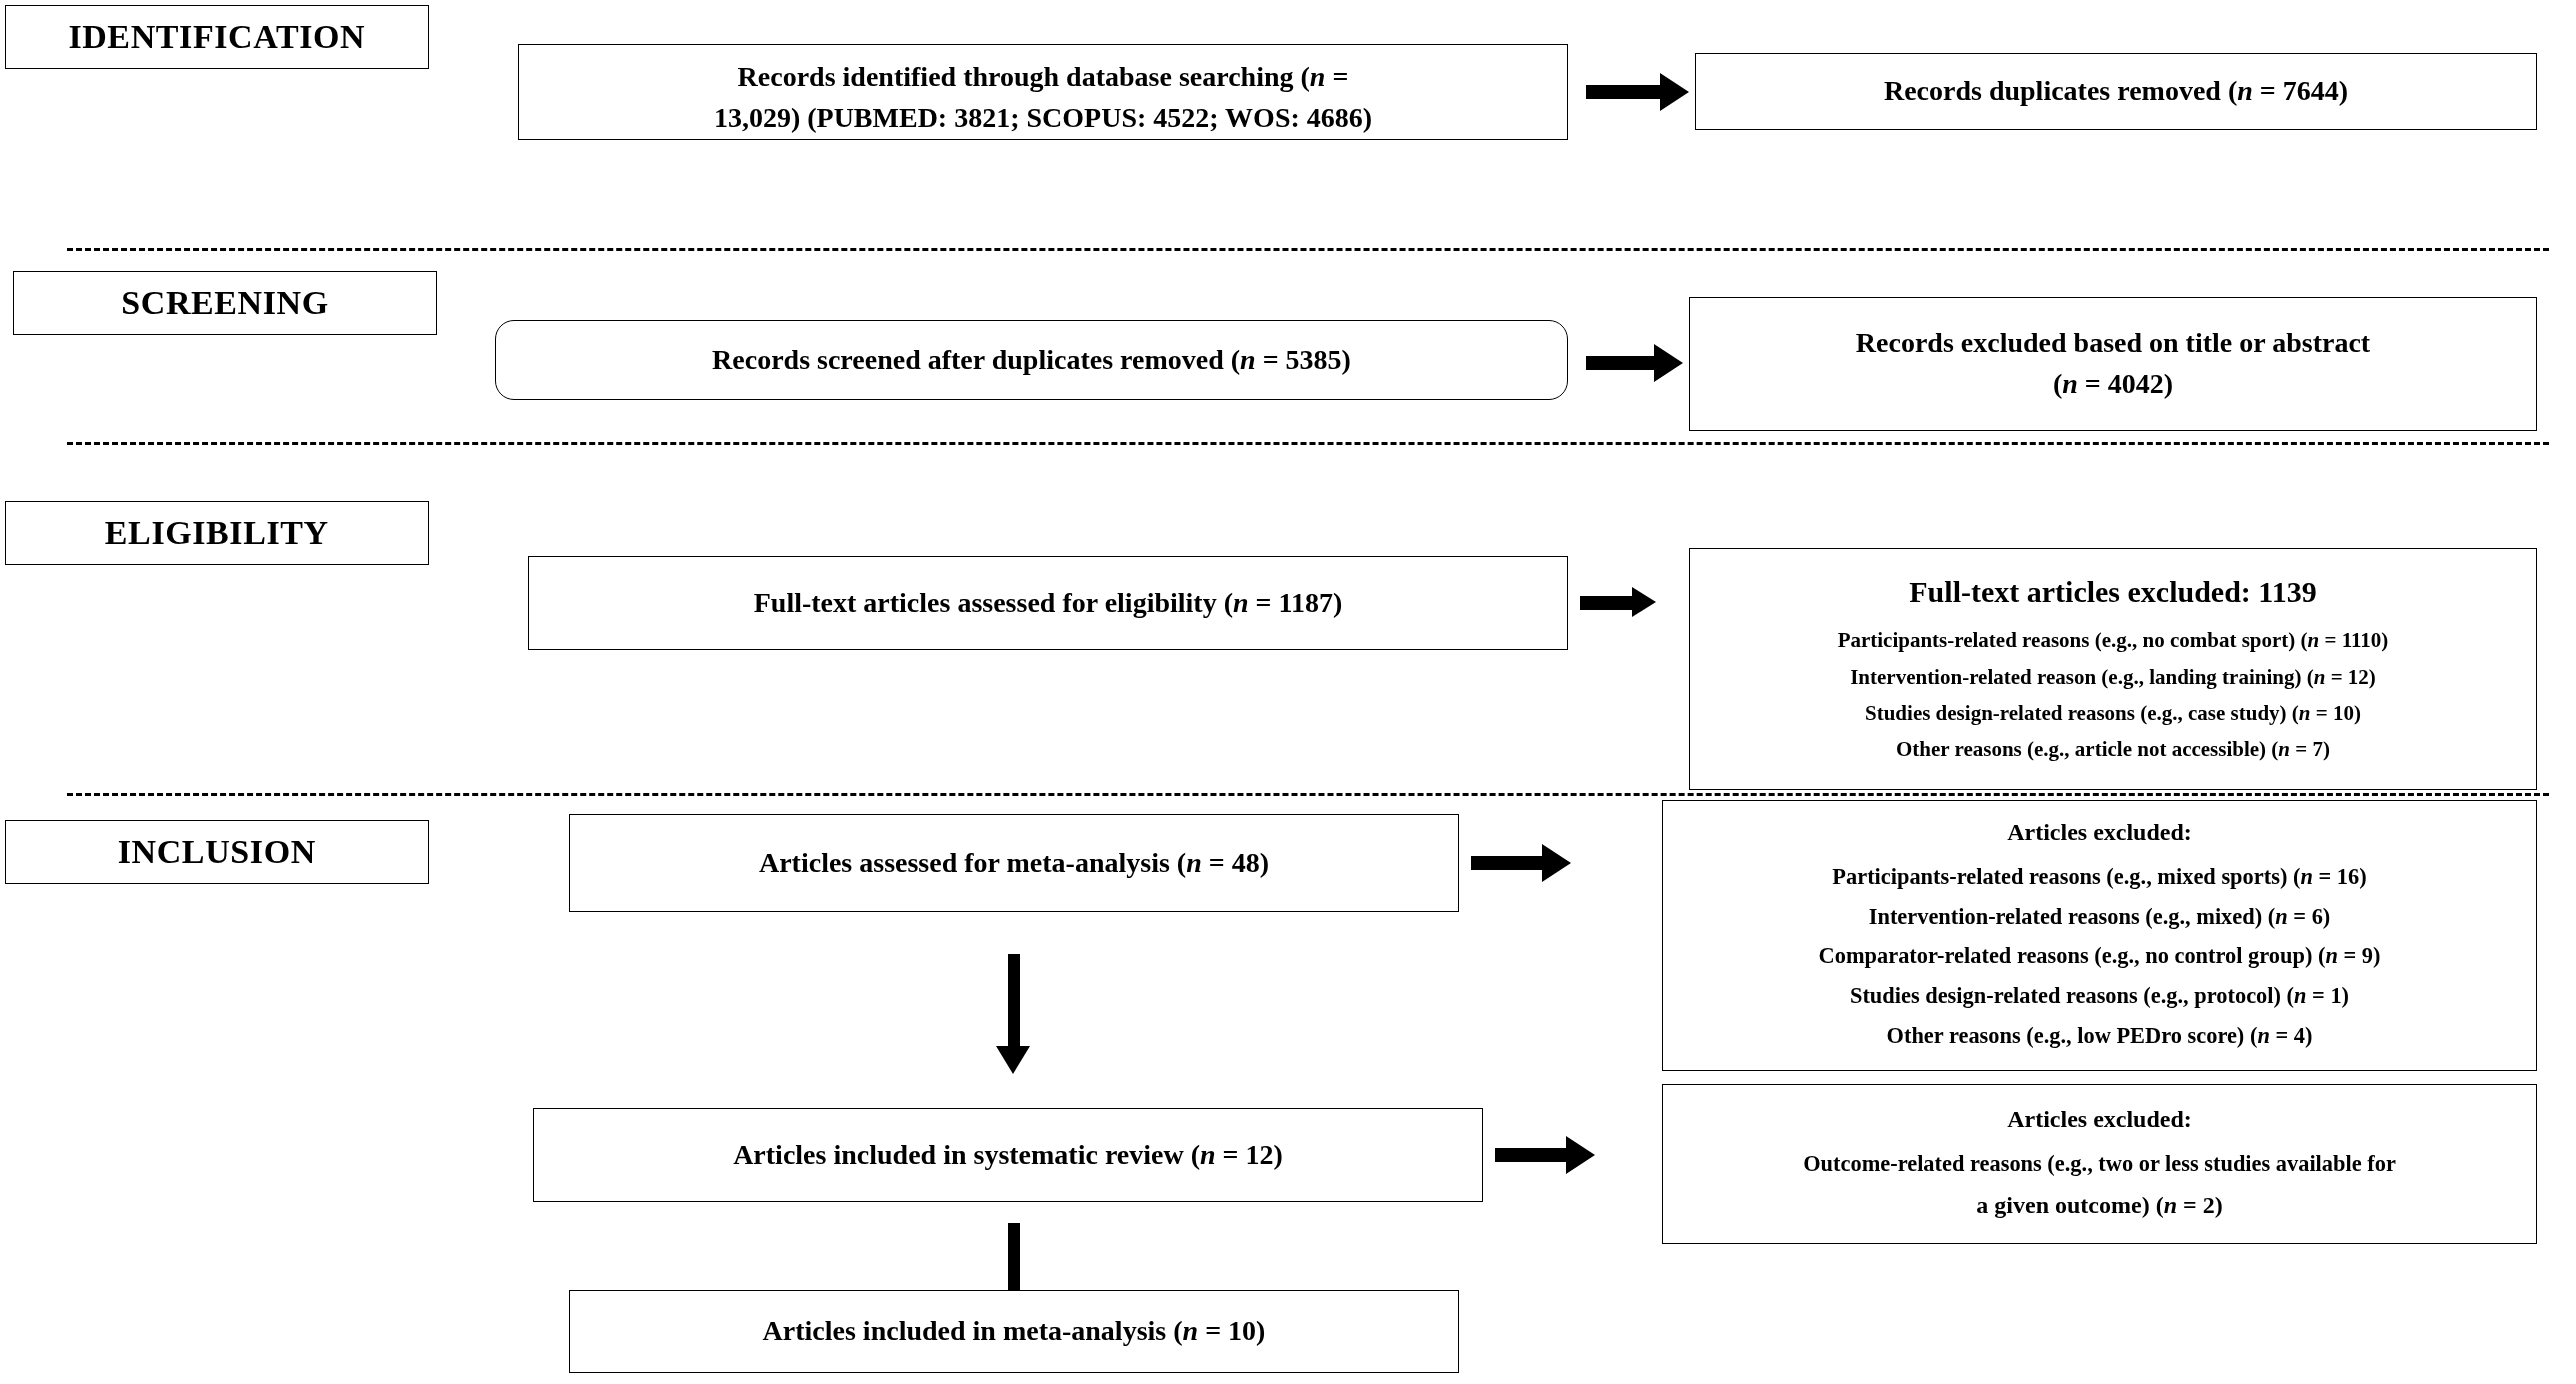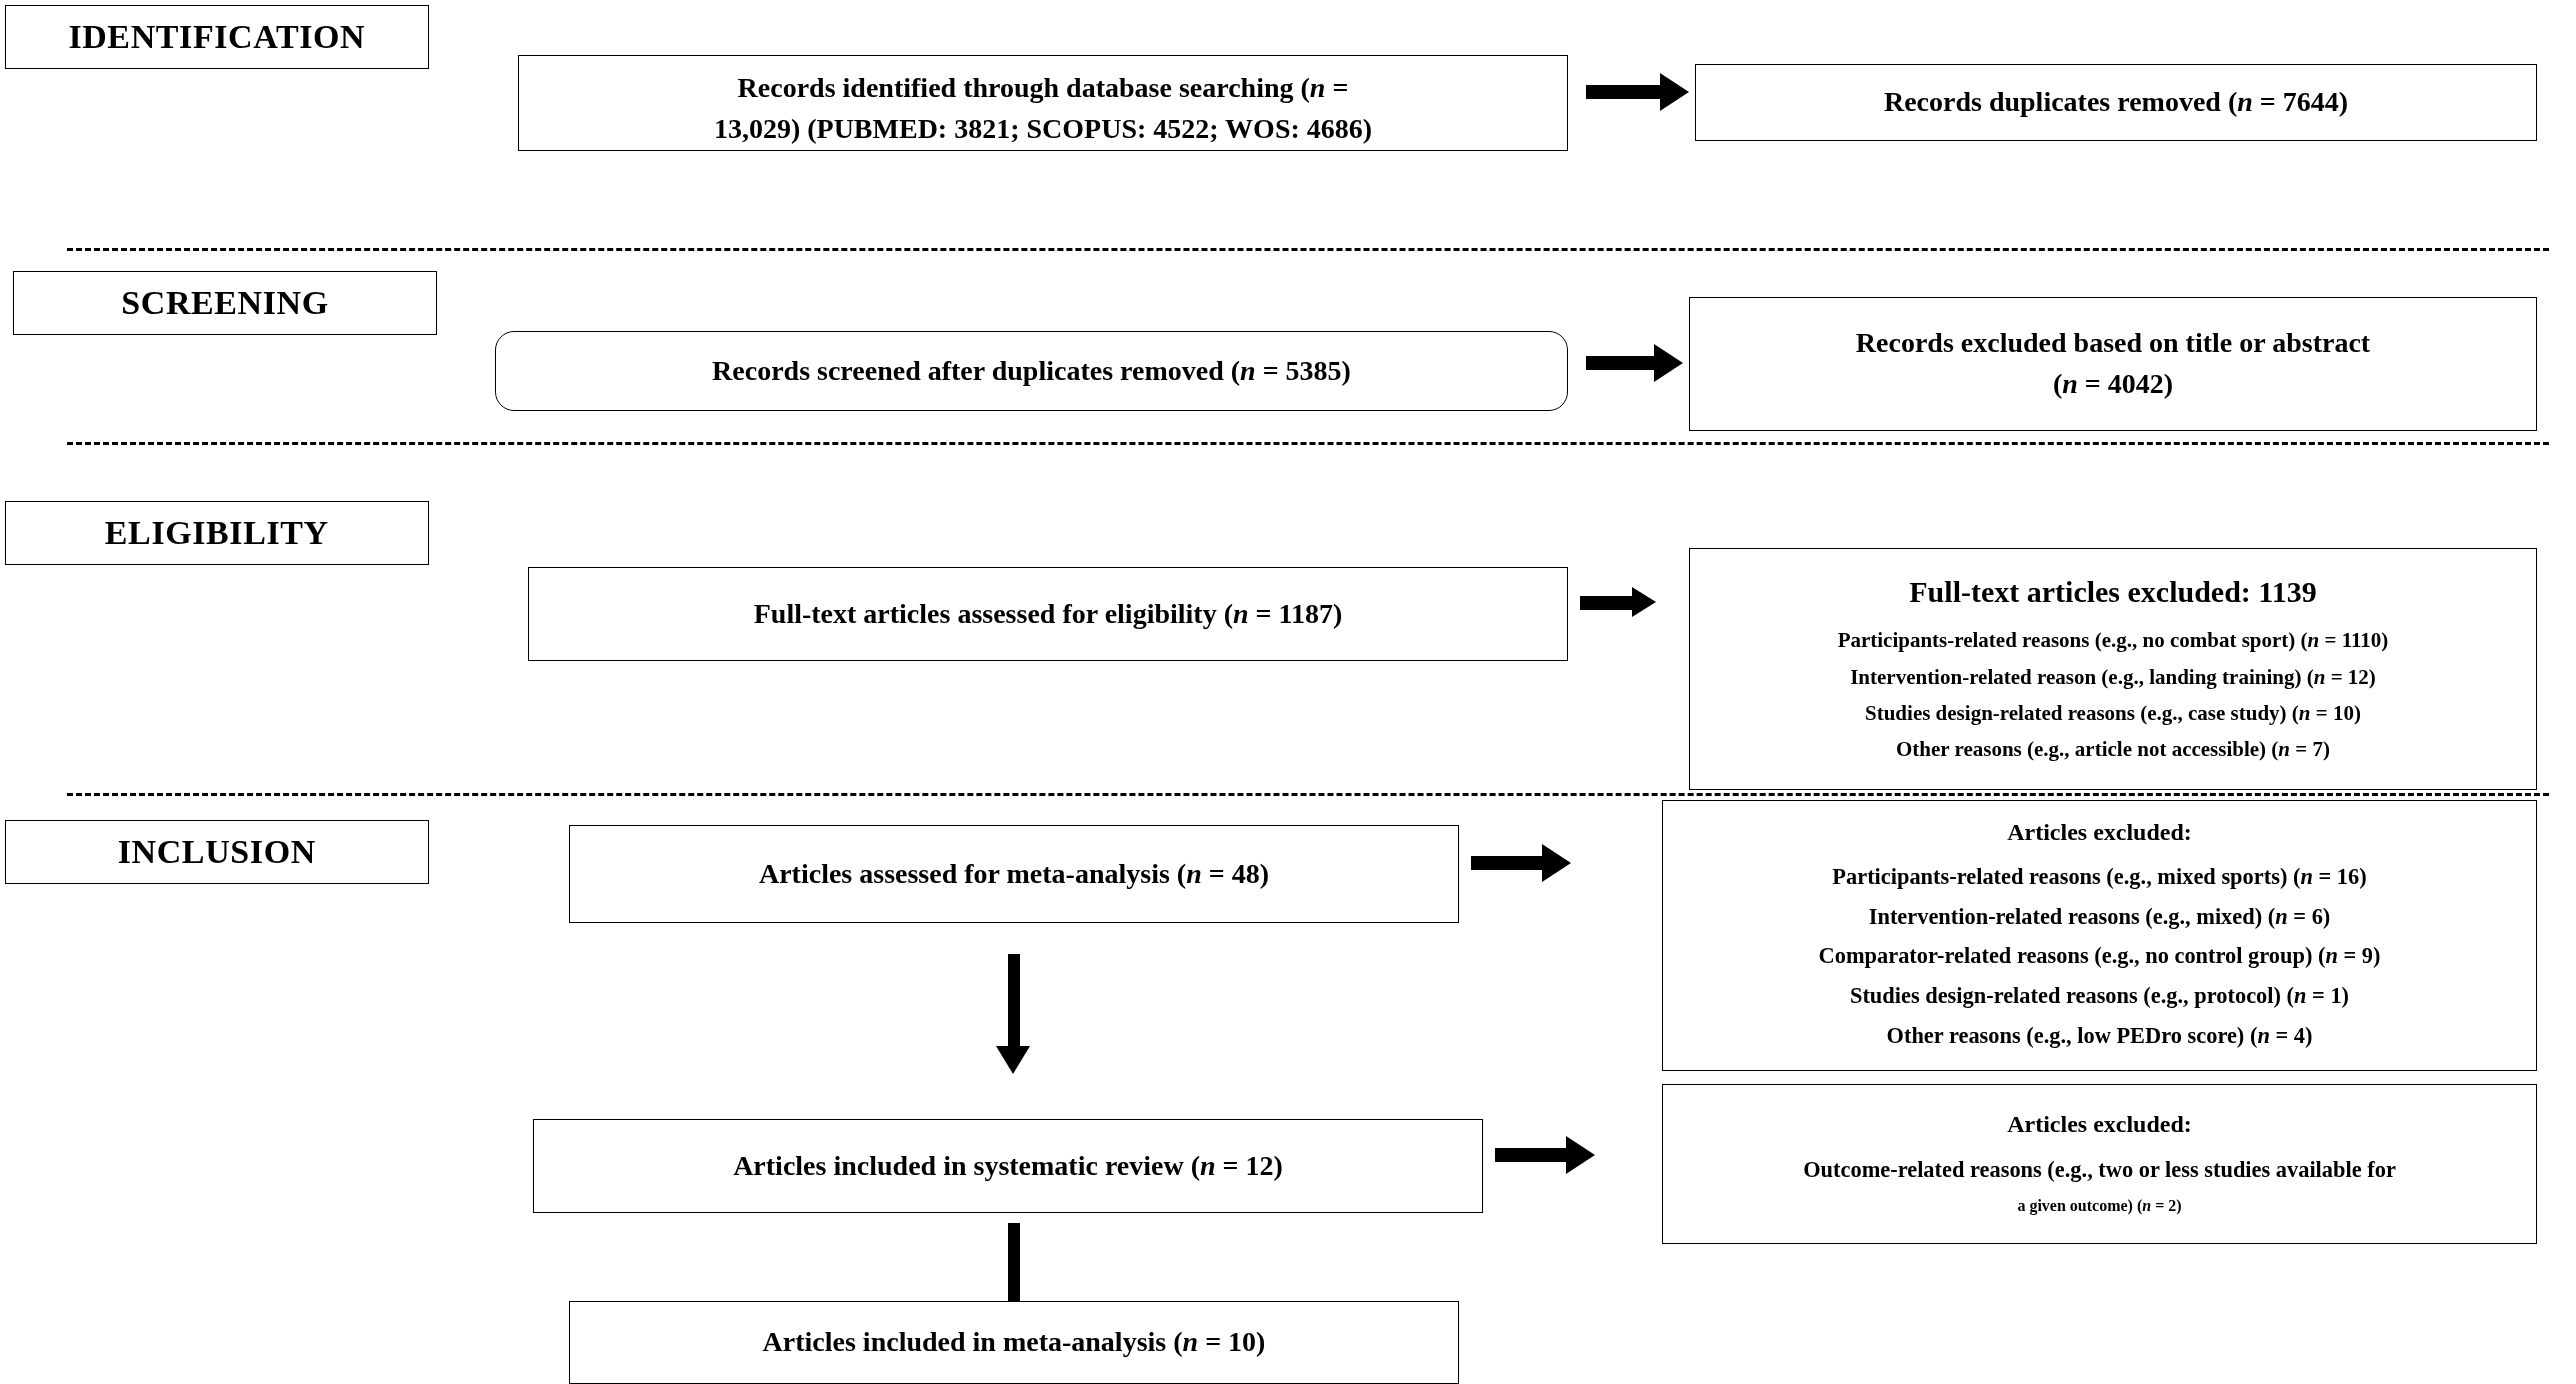--- a/index.html
+++ b/index.html
@@ -32,21 +32,20 @@
     font-weight: bold;
     line-height: 1.45;
   }
   .stage-box {
     font-family: "Liberation Serif", "DejaVu Serif", serif;
     font-weight: bold;
     letter-spacing: 0.6px;
   }
   .flow-box {
     padding: 6px 27px;
-    margin-top: 11px;
   }
   .reasons-box {
     flex-direction: column;
     justify-content: center;
     padding: 26px 11px;
   }
   .reasons-box .r-line {
     display: block;
     width: 100%;
     text-align: center;
@@ -207,21 +206,21 @@
   </div>
 
   <div class="arrow-h" style="left:1495px; top:1155px; width:106px;">
     <div class="shaft" style="width:71px;"></div>
     <div class="head" style="left:71px;"></div>
   </div>
 
   <div class="box reasons-box" style="left:1662px; top:1084px; width:875px; height:160px;">
     <span class="r-line" style="font-size:24px; margin-bottom:8.5px;">Articles excluded:</span>
     <span class="r-line" style="font-size:22.4px; margin:3.6px 0;">Outcome-related  reasons (e.g., two or less studies available for</span>
-    <span class="r-line" style="font-size:16px; margin:3.6px 0;"><span>a given outcome) (</span><span class="nv">n</span><span> = 2)</span></span>
+    <span class="r-line" style="font-size:24px; margin:3.6px 0;"><span>a given outcome) (</span><span class="nv">n</span><span> = 2)</span></span>
   </div>
 
   <div class="arrow-v" style="left:1014px; top:1223px; height:121px;">
     <div class="shaft" style="height:91px;"></div>
     <div class="head" style="top:91px;"></div>
   </div>
 
   <div class="box flow-box" style="left:569px; top:1290px; width:890px; height:83px; font-size:28px;">
     <span><span>Articles included in meta-analysis (</span><span class="nv">n</span><span> = 10)</span></span>
   </div>

